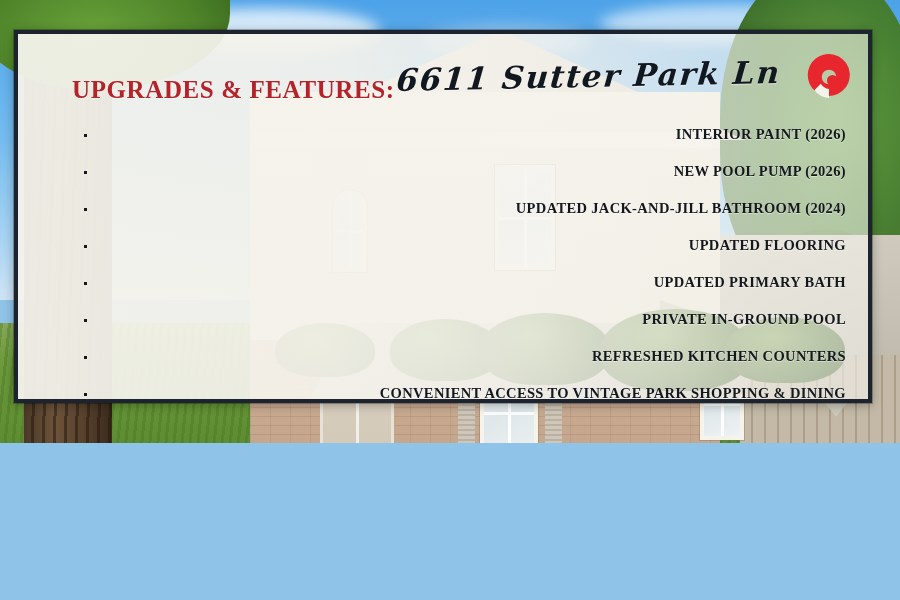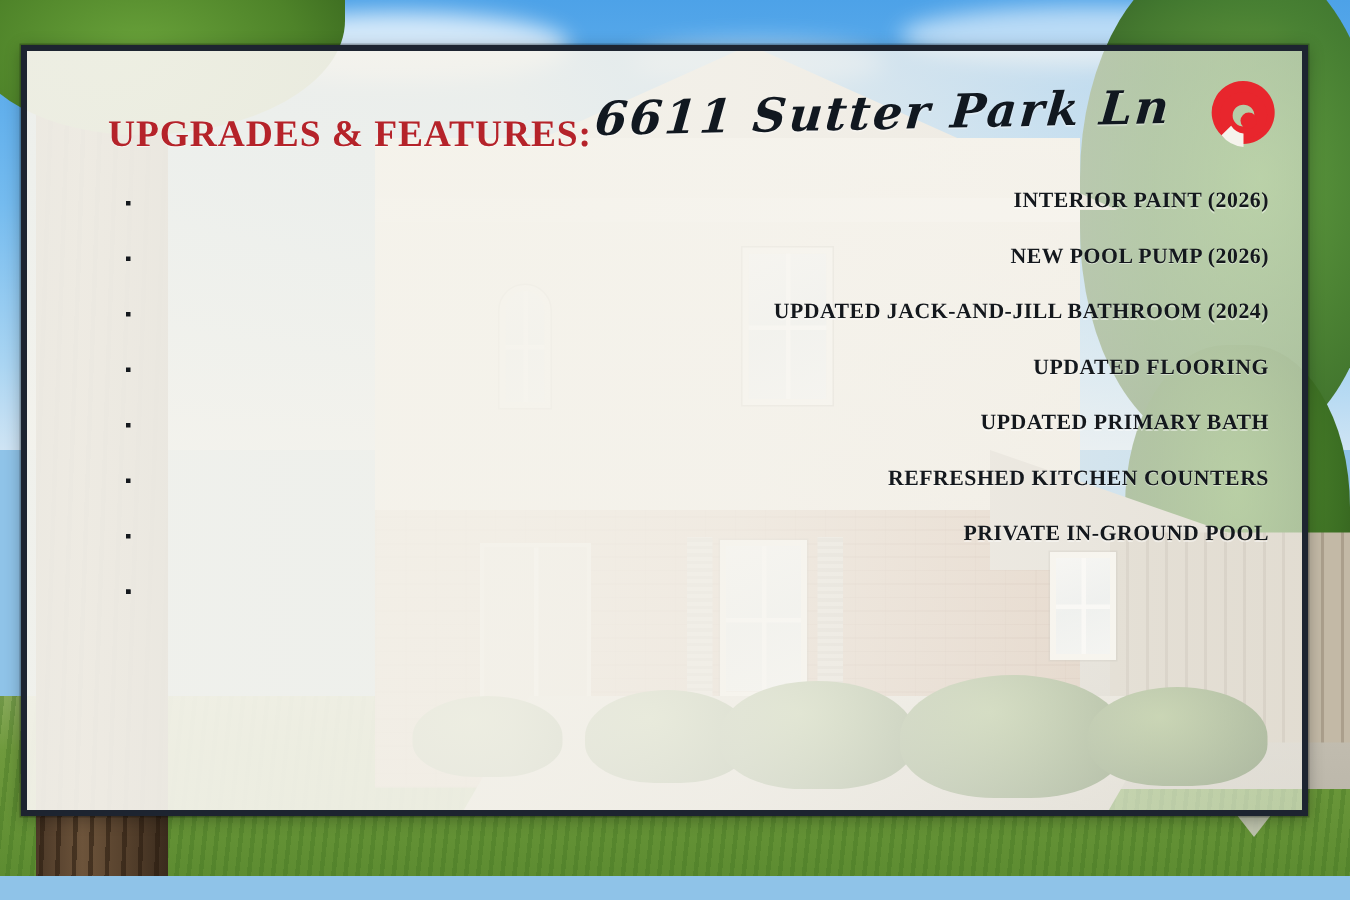--- a/index.html
+++ b/index.html
@@ -8,21 +8,21 @@
     width: 900px;
     height: 600px;
     overflow: hidden;
     background: #8fc3e8;
     font-family: "Liberation Serif", serif;
   }
 
   #flyer {
     position: relative;
     width: 900px;
-    height: 584px;
+    height: 443px;
     overflow: hidden;
   }
 
   
   .photo {
     position: absolute;
     inset: 0;
     overflow: hidden;
   }
 
@@ -348,24 +348,24 @@
   <div class="content">
 
     <div class="heading">UPGRADES &amp; FEATURES:</div>
 
     <ul class="feature-list">
       <li><span class="dot"></span><span>INTERIOR PAINT (2026)</span></li>
       <li><span class="dot"></span><span>NEW POOL PUMP (2026)</span></li>
       <li><span class="dot"></span><span>UPDATED JACK-AND-JILL BATHROOM (2024)</span></li>
       <li><span class="dot"></span><span>UPDATED FLOORING</span></li>
       <li><span class="dot"></span><span>UPDATED PRIMARY BATH</span></li>
+      <li><span class="dot"></span><span>PRIVATE IN-GROUND POOL</span></li>
       <li><span class="dot"></span><span>REFRESHED KITCHEN COUNTERS</span></li>
-      <li><span class="dot"></span><span>PRIVATE IN-GROUND POOL</span></li>
       <li><span class="dot"></span></li>
-      <li><span class="dot"></span></li>
+      <li><span class="dot"></span><span>CONVENIENT ACCESS TO VINTAGE PARK SHOPPING &amp; DINING</span></li>
     </ul>
 
     <div class="address">6611 Sutter Park Ln</div>
 
     <div class="logo">
       <svg viewBox="0 0 100 100" width="50" height="50" aria-hidden="true">
         <path d="M50 4
                  A42 42 0 1 1 20.6 76.4
                  L33.5 63.5
                  A24 24 0 1 0 50 26

